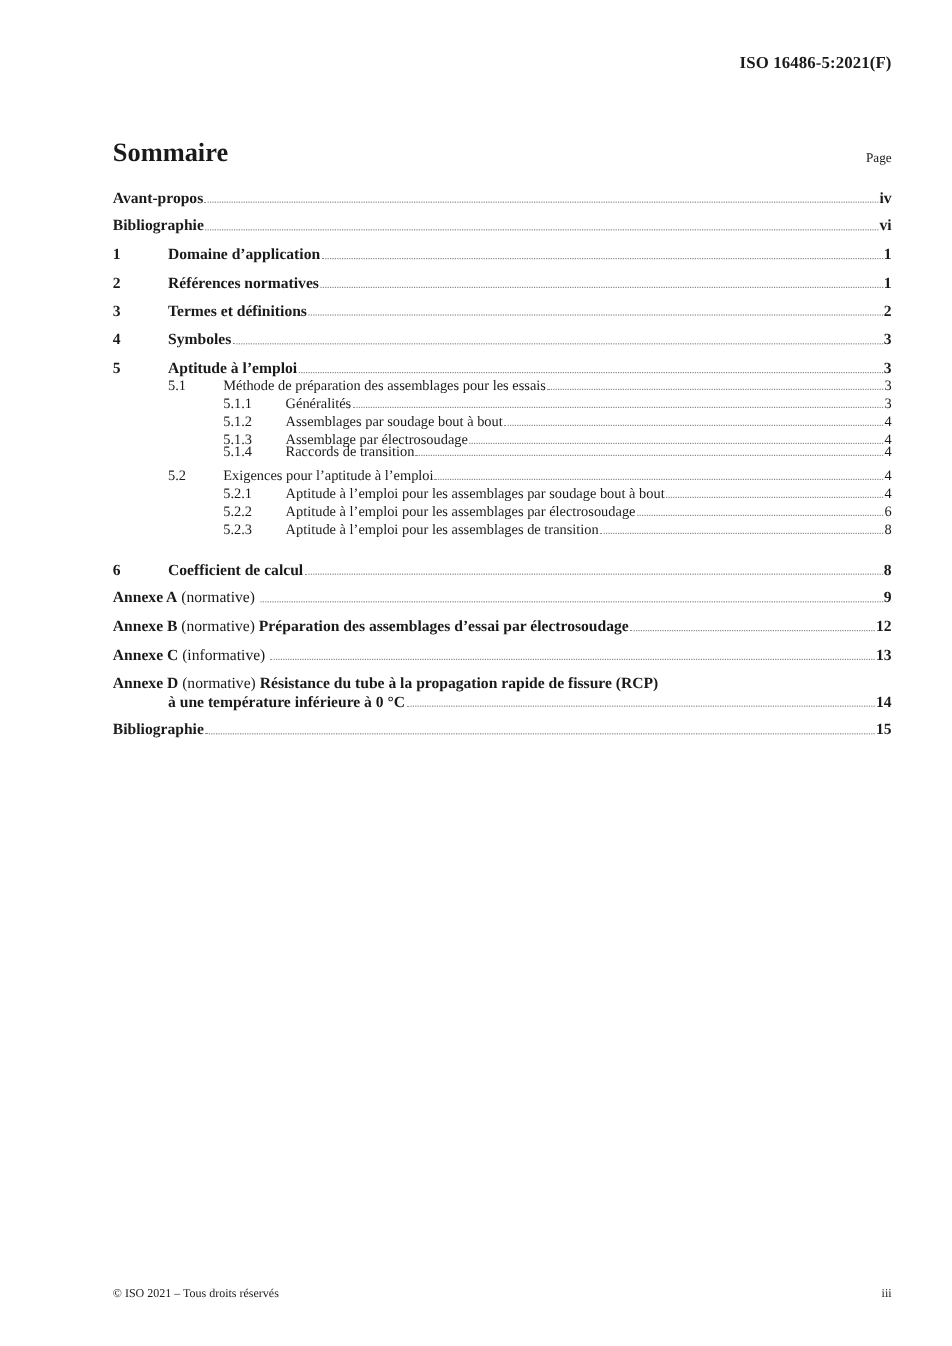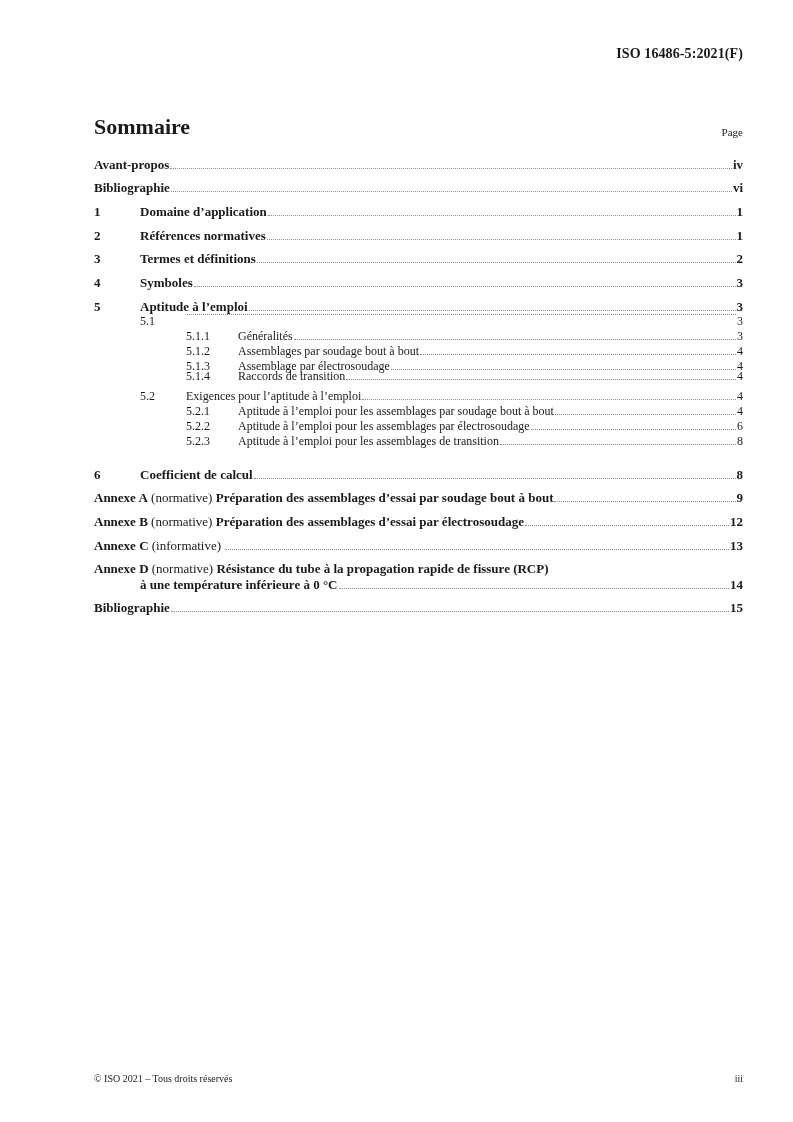--- a/index.html
+++ b/index.html
@@ -6,21 +6,21 @@
     body { width: 793px; height: 1122px; position: relative; overflow: hidden;
            font-family: "DejaVu Serif", "Liberation Serif", serif; color: #1a1a1a; }
     .header-ref { position: absolute; right: 50px; top: 46px; font-size: 14px; font-weight: bold;
                   font-family: "Liberation Serif", "DejaVu Serif", serif; letter-spacing: 0.1px; }
     .title-row { position: absolute; left: 94px; right: 50px; top: 110px; height: 30px; }
     .title { position: absolute; left: 0; bottom: 0; font-size: 22px; font-weight: bold;
              font-family: "Liberation Serif", "DejaVu Serif", serif; }
     .page-label { position: absolute; right: 0; bottom: 2px; font-size: 11px;
                   font-family: "Liberation Serif", "DejaVu Serif", serif; }
     .toc { position: absolute; left: 94px; right: 50px; top: 0; }
-    .entry { position: absolute; left: 0; right: 0; display: flex; align-items: flex-start;
+    .entry { position: absolute; left: 0; right: 0; display: flex; align-items: center;
              font-family: "Liberation Serif", "DejaVu Serif", serif; white-space: nowrap; }
     .entry .num { position: absolute; }
     .entry .text { display: flex; align-items: baseline; flex: 1; min-width: 0; }
     .entry .leader { flex: 1; border-bottom: 1px dotted #8a8a8a; margin: 0 1px 3px 1px; height: 0; align-self: baseline; }
     .entry .pg { text-align: right; }
     .lvl0 { font-size: 13px; font-weight: bold; }
     .lvl1 { font-size: 13px; font-weight: bold; }
     .lvl2 { font-size: 12px; font-weight: normal; }
     .lvl3 { font-size: 12px; font-weight: normal; }
     .annex { font-size: 13px; }
@@ -100,20 +100,21 @@
     <span class="text" style="padding-left:46px">
         <span>Aptitude à l’emploi</span>
         <span class="leader"></span>
       </span>
     <span class="pg">3</span>
   </div>
 
   <div class="entry lvl2" style="top:314px">
     <span class="num" style="left:46px">5.1</span>
     <span class="text" style="padding-left:92px">
+        <span>Méthode de préparation des assemblages pour les essais</span>
         <span class="leader"></span>
       </span>
     <span class="pg">3</span>
   </div>
 
   <div class="entry lvl3" style="top:329px">
     <span class="num" style="left:92px">5.1.1</span>
     <span class="text" style="padding-left:144px">
         <span>Généralités</span>
         <span class="leader"></span>
@@ -188,21 +189,21 @@
     <span class="num" style="left:0">6</span>
     <span class="text" style="padding-left:46px">
         <span>Coefficient de calcul</span>
         <span class="leader"></span>
       </span>
     <span class="pg">8</span>
   </div>
 
   <div class="entry annex" style="top:490px">
     <span class="text">
-      <span class="bold">Annexe A</span>&nbsp;<span class="normal">(normative)</span>&nbsp;<span class="bold">Préparation des assemblages d’essai par soudage bout à bout</span><span class="leader"></span>
+      <span class="bold">Annexe A</span>&nbsp;<span class="normal">(normative)</span>&nbsp;<span class="leader"></span>
     </span>
     <span class="pg bold">9</span>
   </div>
 
   <div class="entry annex" style="top:514px">
     <span class="text">
       <span class="bold">Annexe B</span>&nbsp;<span class="normal">(normative)</span>&nbsp;<span class="bold">Préparation des assemblages d’essai par électrosoudage</span><span class="leader"></span>
     </span>
     <span class="pg bold">12</span>
   </div>

